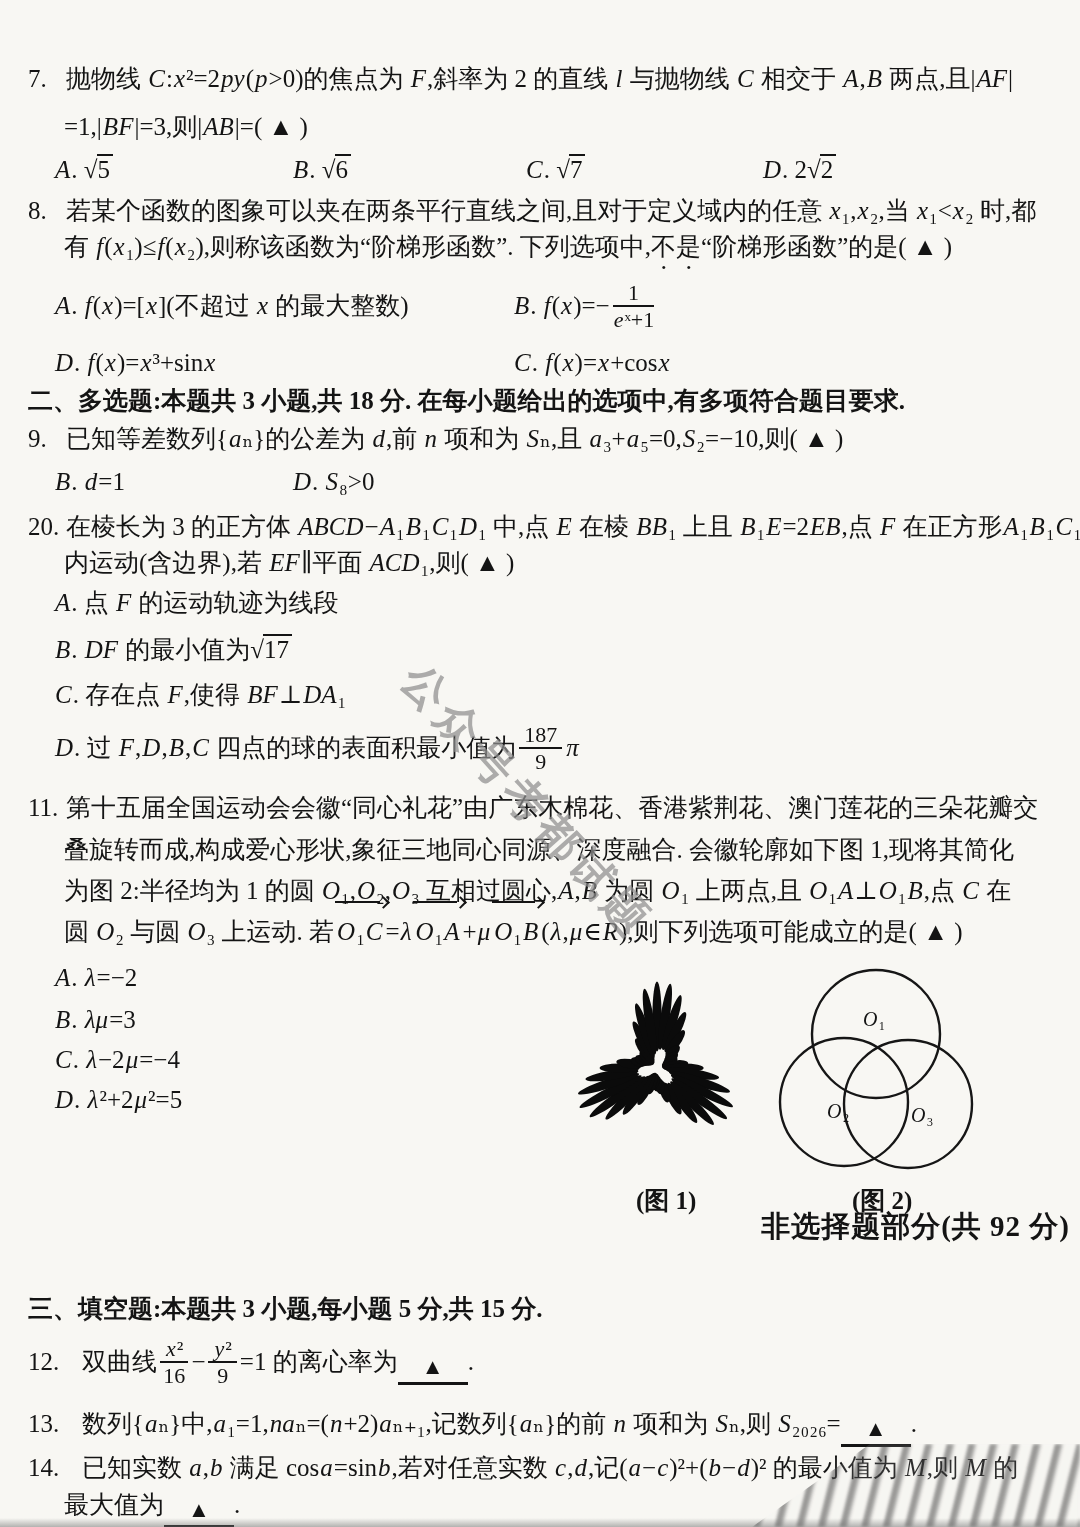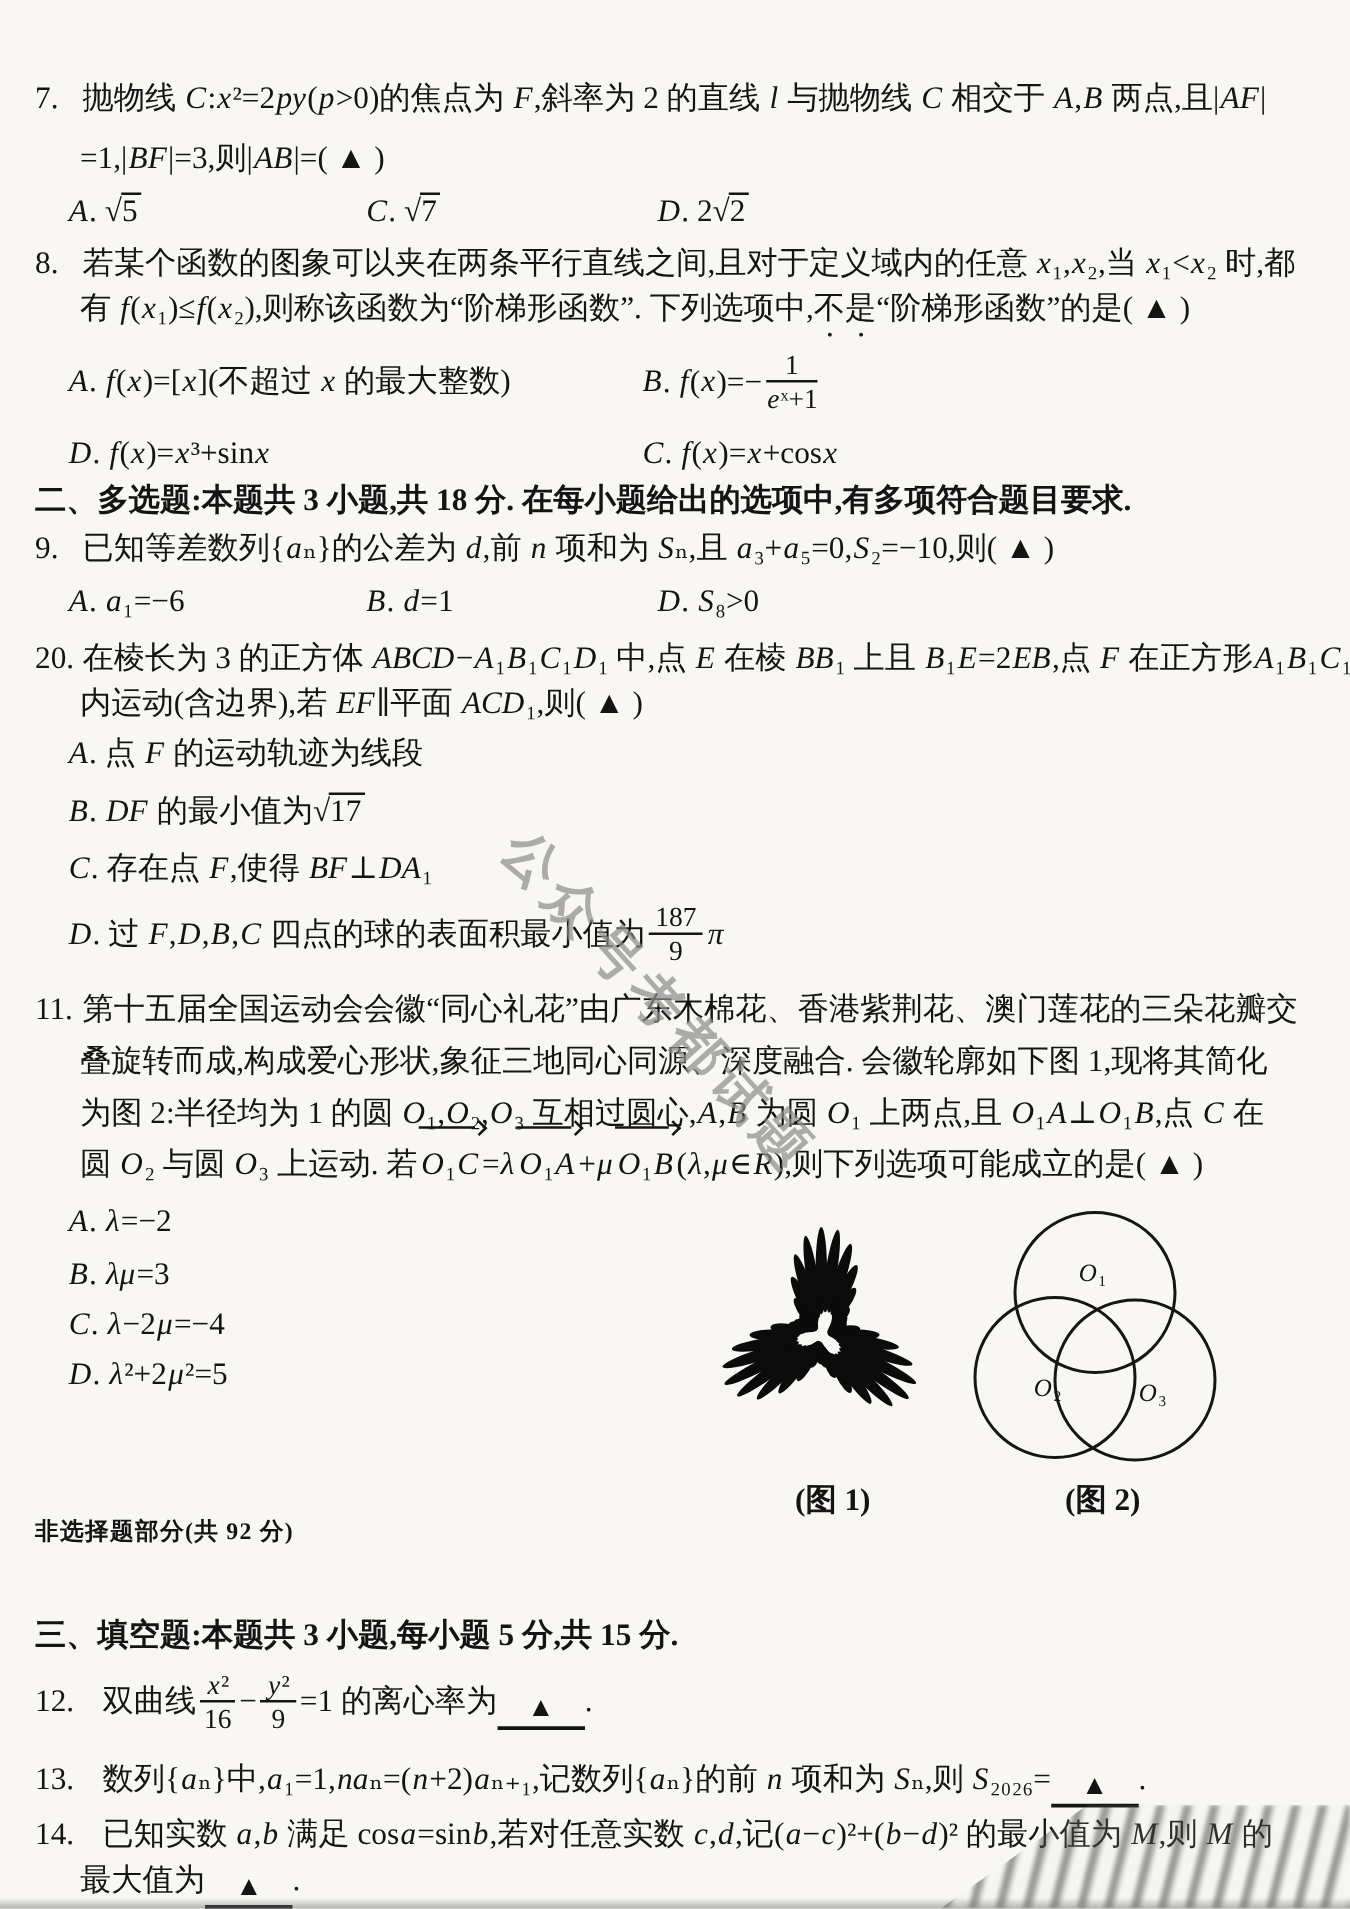--- a/index.html
+++ b/index.html
@@ -10,21 +10,21 @@
   }
   .row{position:absolute;left:28px;right:10px;font-size:25px;line-height:48px;white-space:nowrap}
   .indent{left:64px}
   .qnum{display:inline-block;width:38px}
   .qnum2{display:inline-block;width:54px}
   i{font-style:italic;padding:0 1px}
   .opts4{display:grid;grid-template-columns:238px 233px 237px auto;padding-left:26px}
   .opts2{display:grid;grid-template-columns:459px auto;padding-left:26px}
   .optline{padding-left:26px}
   .sec{font-weight:bold}
-  .part{font-weight:bold;font-size:19px;text-align:left;letter-spacing:1px}
+  .part{font-weight:bold;font-size:29px;text-align:right;letter-spacing:1px}
   .figcap{position:absolute;font-size:25px;font-weight:600;line-height:30px;white-space:nowrap}
   
   .frac{display:inline-block;vertical-align:middle;text-align:center;line-height:1.1;margin:0 3px;font-size:22px;transform:translateY(-2px)}
   .fn{display:block;border-bottom:2px solid #141414;padding:0 5px}
   .fd{display:block;padding-top:1px}
   .sqrt{white-space:nowrap}
   .sqrt::before{content:"√";font-style:normal;margin-right:-1px}
   .rad{border-top:2px solid #141414;padding:0 3px 0 1px}
   .vec{position:relative;padding:16px 2px}
   .vec::before{content:"";position:absolute;left:1px;right:6px;top:-1px;border-top:2px solid #141414}
@@ -50,20 +50,21 @@
 </style>
 </head>
 <body>
 
 <div class="row" style="top:55px">
   <span class="qnum">7.</span><span>抛物线 <i>C</i>:<i>x</i>²=2<i>py</i>(<i>p</i>&gt;0)的焦点为 <i>F</i>,斜率为 2 的直线 <i>l</i> 与抛物线 <i>C</i> 相交于 <i>A</i>,<i>B</i> 两点,且|<i>AF</i>|</span>
 </div>
 <div class="row indent" style="top:103px">=1,|<i>BF</i>|=3,则|<i>AB</i>|=( ▲ )</div>
 <div class="row opts4" style="top:146px">
   <span><i>A</i>. <span class="sqrt"><span class="rad">5</span></span></span>
+  <span><i>B</i>. <span class="sqrt"><span class="rad">6</span></span></span>
   <span><i>C</i>. <span class="sqrt"><span class="rad">7</span></span></span>
   <span><i>D</i>. 2<span class="sqrt"><span class="rad">2</span></span></span>
 </div>
 
 <div class="row" style="top:187px">
   <span class="qnum">8.</span><span>若某个函数的图象可以夹在两条平行直线之间,且对于定义域内的任意 <i>x</i>₁,<i>x</i>₂,当 <i>x</i>₁&lt;<i>x</i>₂ 时,都</span>
 </div>
 <div class="row indent" style="top:223px">有 <i>f</i>(<i>x</i>₁)≤<i>f</i>(<i>x</i>₂),则称该函数为“阶梯形函数”. 下列选项中,<span class="em">不是</span>“阶梯形函数”的是( ▲ )</div>
 <div class="row opts2" style="top:282px">
   <span><i>A</i>. <i>f</i>(<i>x</i>)=[<i>x</i>](不超过 <i>x</i> 的最大整数)</span>
@@ -73,21 +74,20 @@
   <span><i>D</i>. <i>f</i>(<i>x</i>)=<i>x</i>³+sin<i>x</i></span>
   <span><i>C</i>. <i>f</i>(<i>x</i>)=<i>x</i>+cos<i>x</i></span>
 </div>
 
 <div class="row sec" style="top:377px">二、多选题:本题共 3 小题,共 18 分. 在每小题给出的选项中,有多项符合题目要求.</div>
 
 <div class="row" style="top:415px">
   <span class="qnum">9.</span><span>已知等差数列{<i>a</i>ₙ}的公差为 <i>d</i>,前 <i>n</i> 项和为 <i>S</i>ₙ,且 <i>a</i>₃+<i>a</i>₅=0,<i>S</i>₂=−10,则( ▲ )</span>
 </div>
 <div class="row opts4" style="top:458px">
-  <span><i>A</i>. <i>a</i>₁=−6</span>
   <span><i>B</i>. <i>d</i>=1</span>
   <span><i>D</i>. <i>S</i>₈&gt;0</span>
 </div>
 
 <div class="row" style="top:503px">
   <span class="qnum">20.</span><span>在棱长为 3 的正方体 <i>ABCD</i>−<i>A</i>₁<i>B</i>₁<i>C</i>₁<i>D</i>₁ 中,点 <i>E</i> 在棱 <i>BB</i>₁ 上且 <i>B</i>₁<i>E</i>=2<i>EB</i>,点 <i>F</i> 在正方形<i>A</i>₁<i>B</i>₁<i>C</i>₁₁</span>
 </div>
 <div class="row indent" style="top:539px">内运动(含边界),若 <i>EF</i>∥平面 <i>ACD</i>₁,则( ▲ )</div>
 <div class="row optline" style="top:579px"><i>A</i>. 点 <i>F</i> 的运动轨迹为线段</div>
 <div class="row optline" style="top:626px"><i>B</i>. <i>DF</i> 的最小值为<span class="sqrt"><span class="rad">17</span></span></div>

